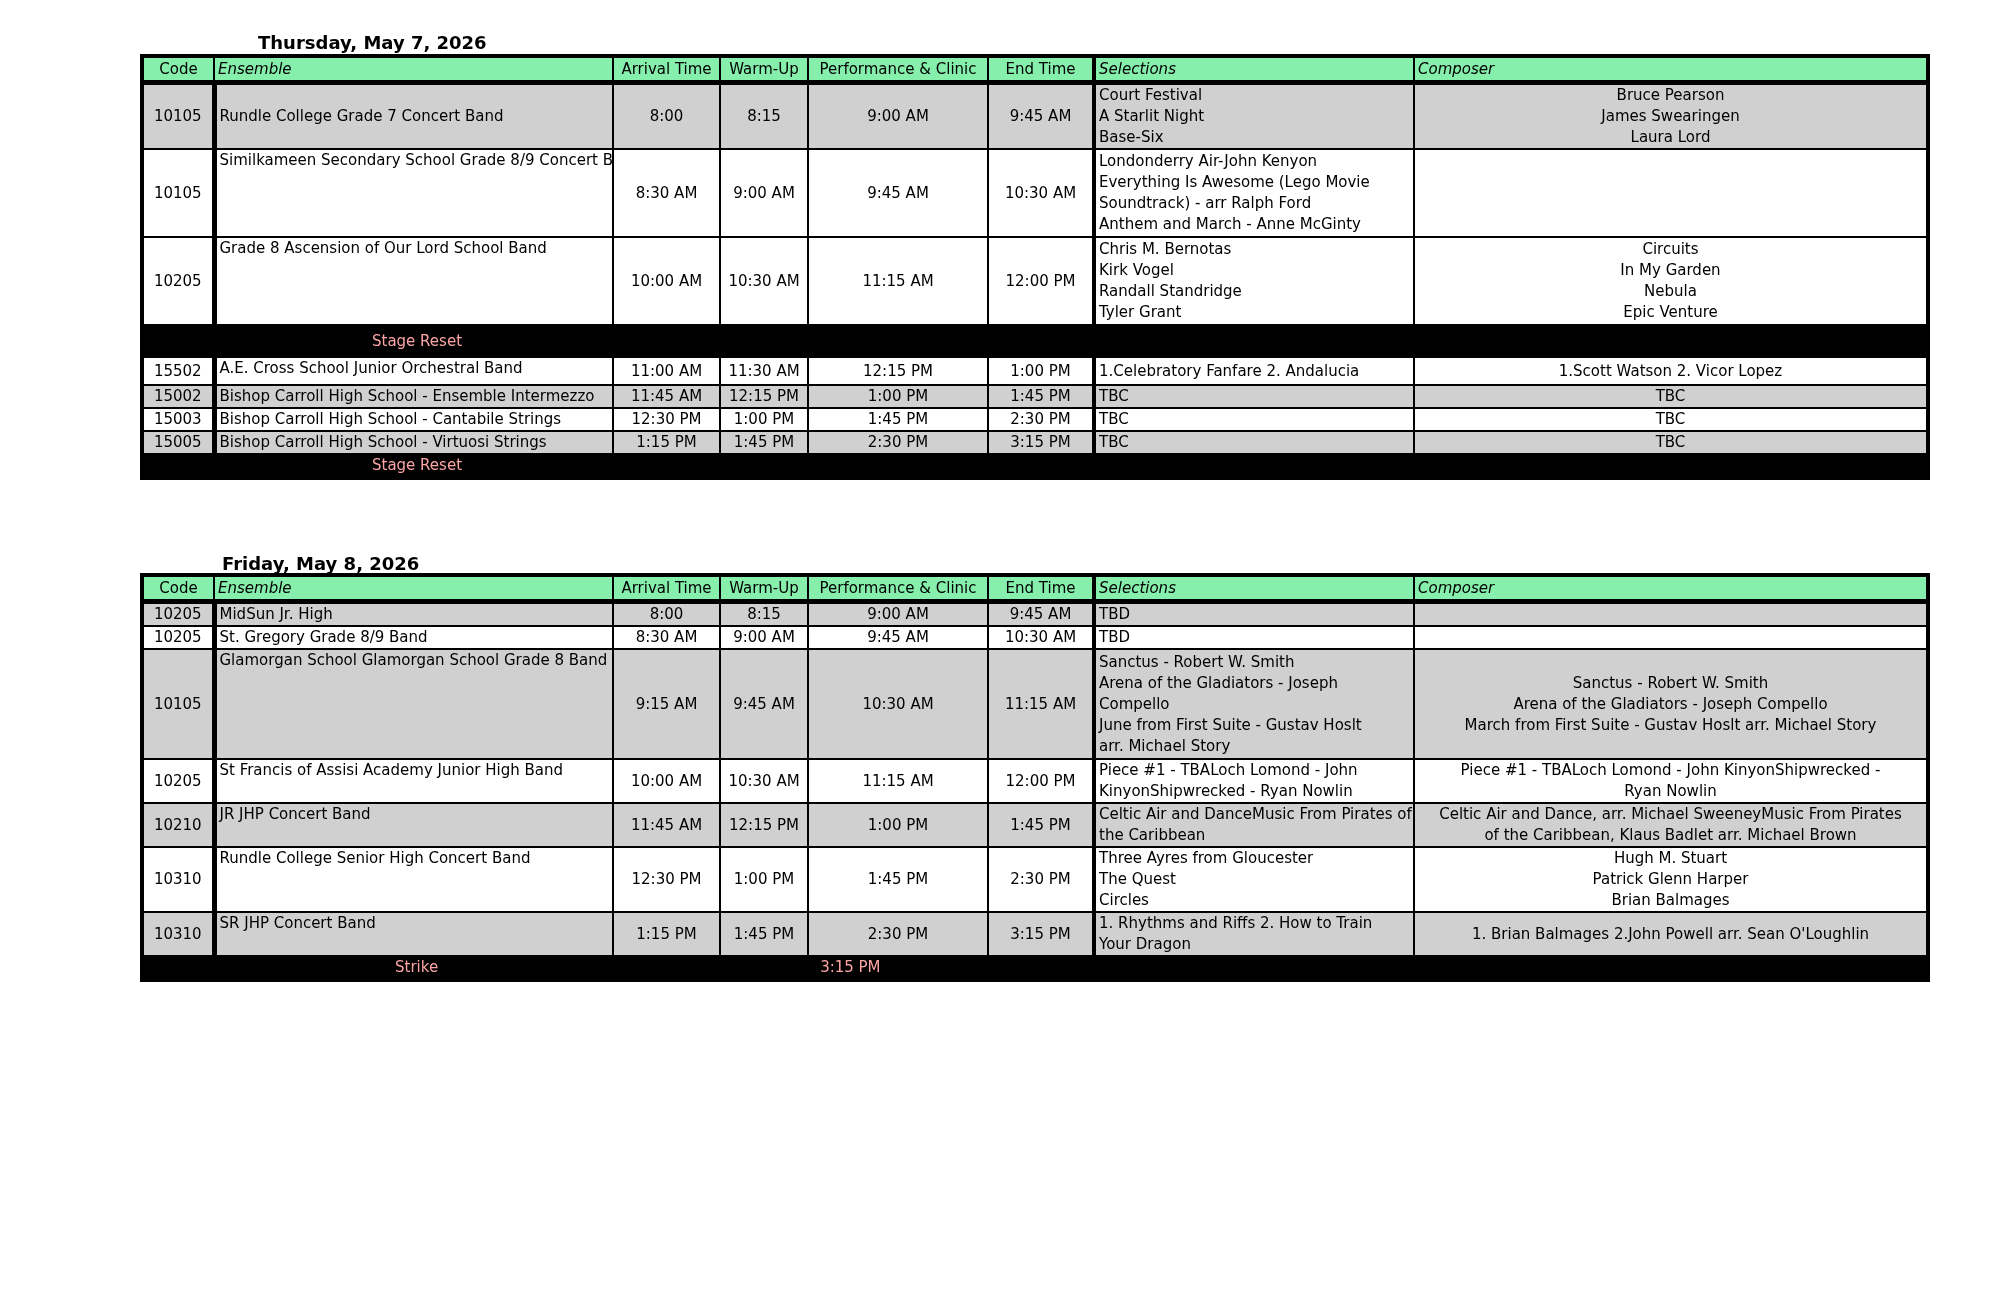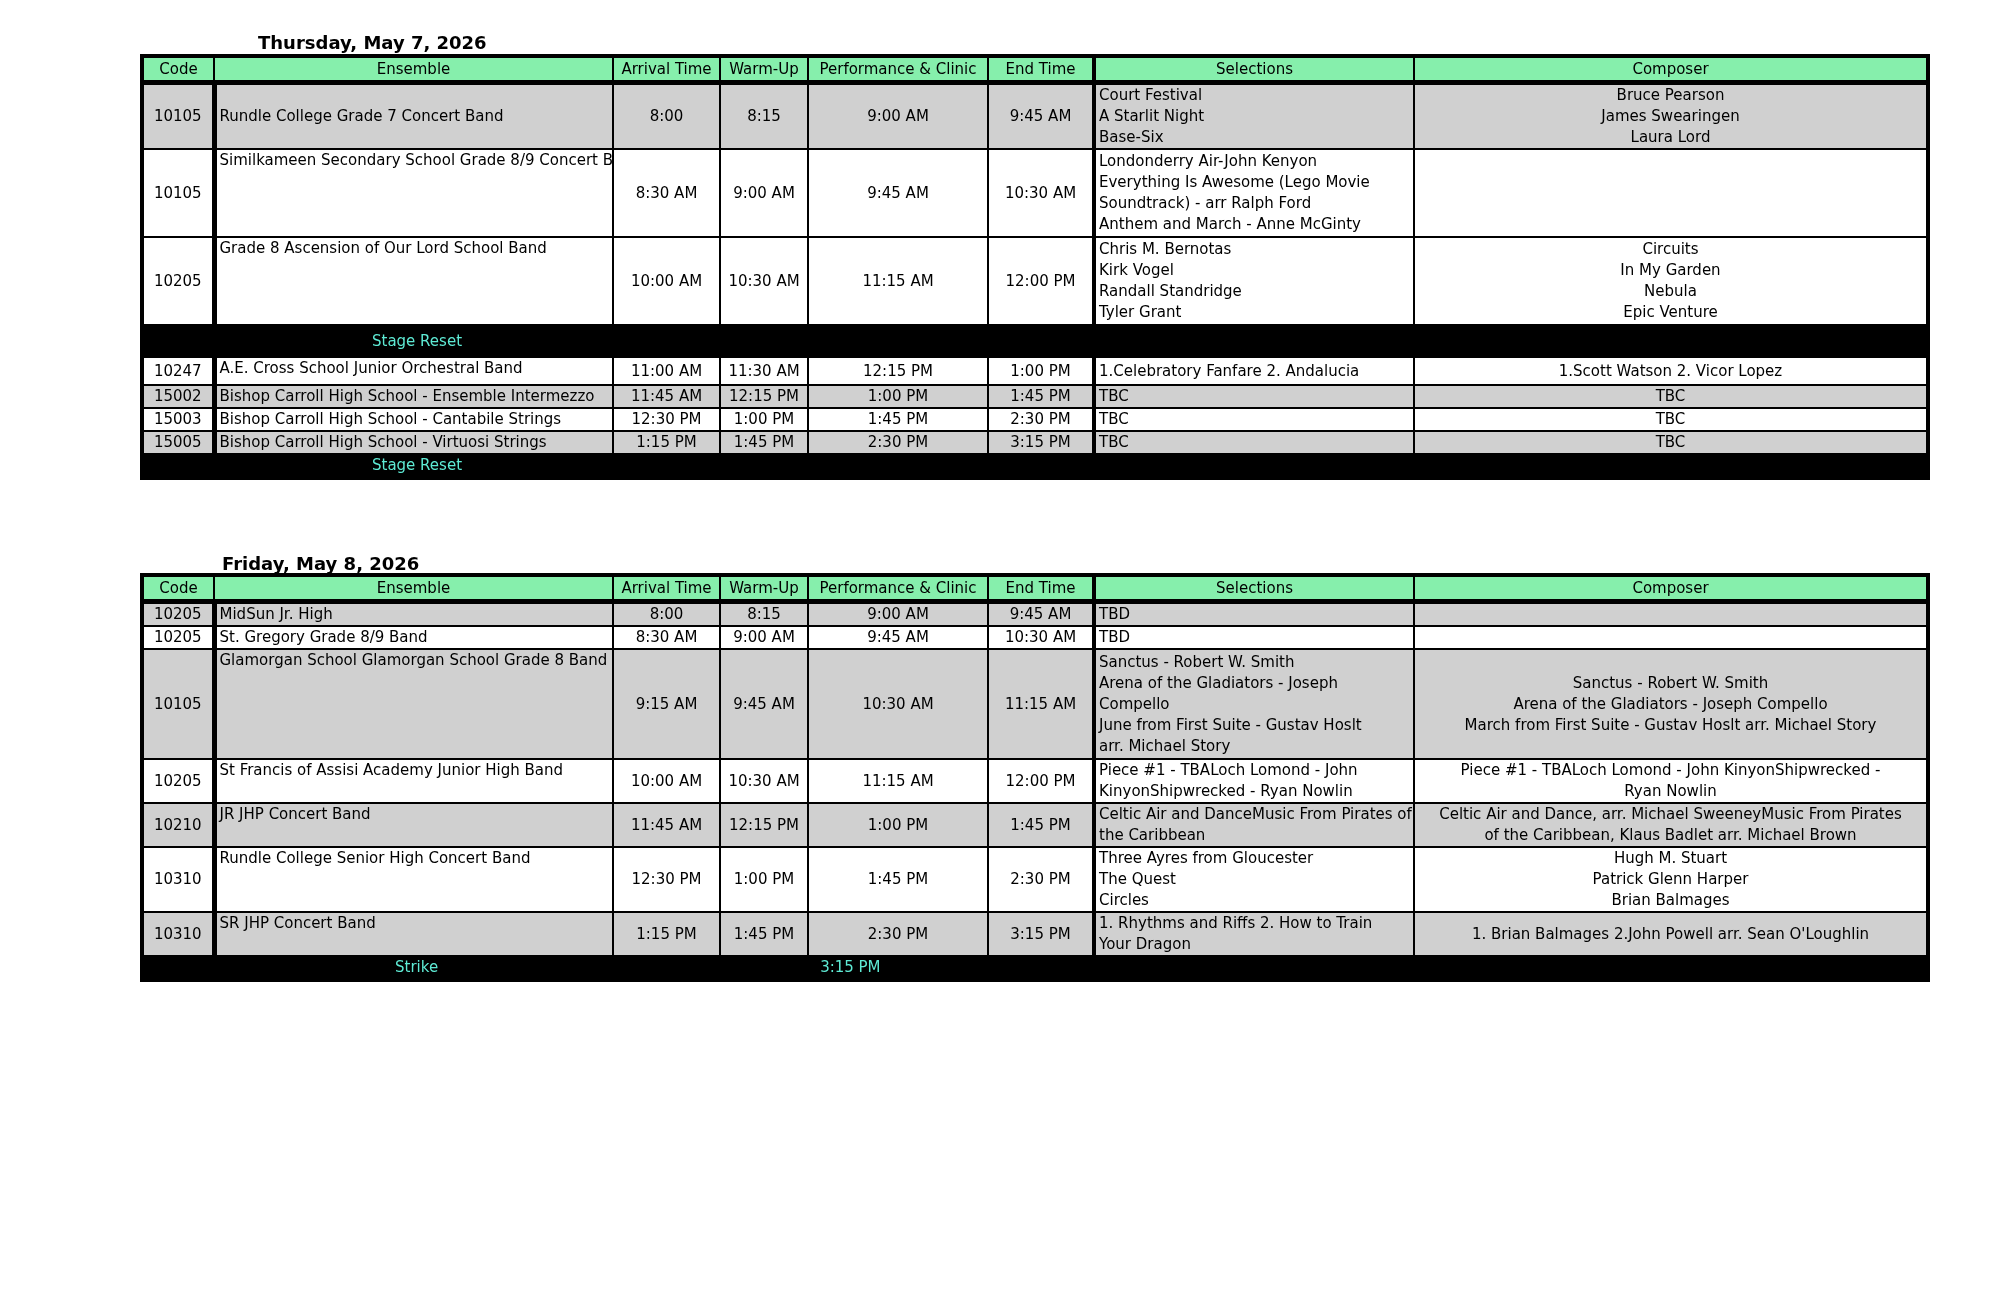--- a/index.html
+++ b/index.html
@@ -4,31 +4,31 @@
 <style>
   html, body { margin: 0; padding: 0; background: #ffffff; }
   body { width: 2000px; height: 1294px; position: relative; overflow: hidden;
          font-family: "DejaVu Sans", sans-serif; color: #000; }
   .day-title { position: absolute; left: 222px; font-weight: bold; font-size: 18px; line-height: 20px; }
   table.sched { position: absolute; left: 140px; width: 1786px; border-collapse: collapse;
                 table-layout: fixed; border: 4px solid #000; font-size: 15px; line-height: 21px; }
   table.sched td, table.sched th { border: 2px solid #000; padding: 0 3px; vertical-align: middle;
                 overflow: hidden; white-space: nowrap; font-weight: normal; }
   table.sched th { background: #86efac; height: 22px; text-align: center; border-bottom: 5px solid #000; margin-top: 16px; }
-  table.sched th.left { text-align: center; }
+  table.sched th.left { text-align: left; font-style: italic; }
   td.code { text-align: center; vertical-align: top; border-right: 5px solid #000 !important; }
   td.ens { text-align: left; }
   td.ens.top { vertical-align: top; }
   td.time { text-align: center; }
   td.sel { text-align: left; vertical-align: top; white-space: normal; border-left: 4px solid #000 !important; }
   td.comp { text-align: center; vertical-align: top; white-space: normal; }
   th.selh { border-left: 4px solid #000 !important; }
   tr.gray td { background: #d0d0d0; }
   tr.white td { background: #ffffff; }
-  tr.black td { background: #000; color: #5eead4; border-color: #000; }
+  tr.black td { background: #000; color: #fca5a5; border-color: #000; }
   .line { display: block; }
   .reset-label { display: inline-block; margin-left: 225px; }
   .strike-label { display: inline-block; margin-left: 248px; }
   .strike-time { display: inline-block; margin-left: 382px; }
 </style>
 </head>
 <body>
 
 <div class="day-title" style="top:33px;margin-left:36px;">Thursday, May 7, 2026</div>
 
@@ -110,21 +110,21 @@
       <span class="line">Nebula</span>
       <span class="line">Epic Venture</span>
     </td>
   </tr>
 
   <tr class="black" style="height:32px;">
     <td colspan="8"><span class="reset-label">Stage Reset</span></td>
   </tr>
 
   <tr class="white" style="height:28px;">
-    <td class="code">10247</td>
+    <td class="code">15502</td>
     <td class="ens top">A.E. Cross School Junior Orchestral Band</td>
     <td class="time">11:00 AM</td>
     <td class="time">11:30 AM</td>
     <td class="time">12:15 PM</td>
     <td class="time">1:00 PM</td>
     <td class="sel">
       <span class="line">1.Celebratory Fanfare 2. Andalucia</span>
     </td>
     <td class="comp">
       <span class="line">1.Scott Watson 2. Vicor Lopez</span>

